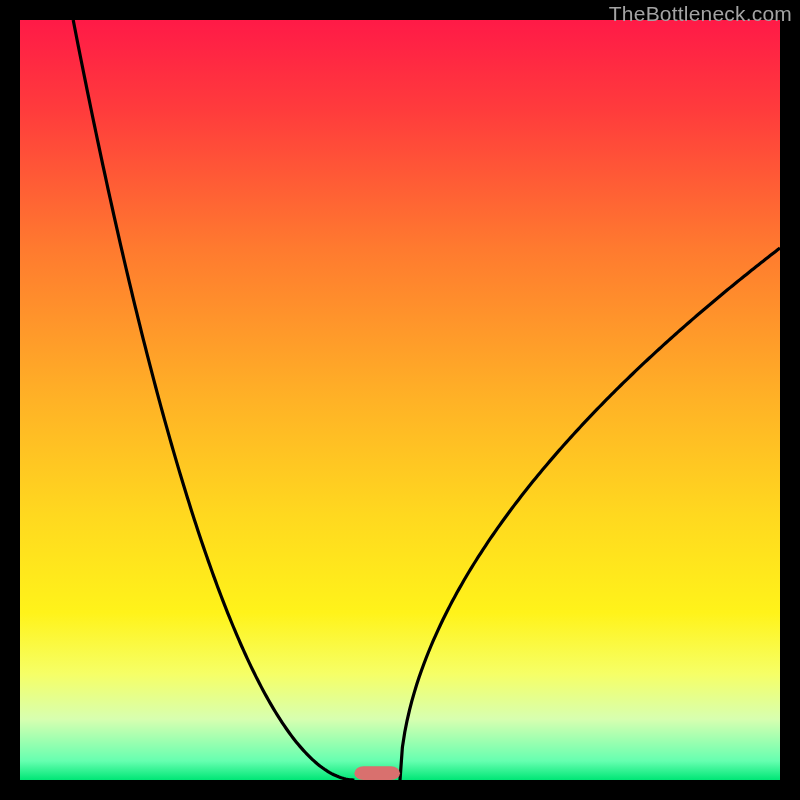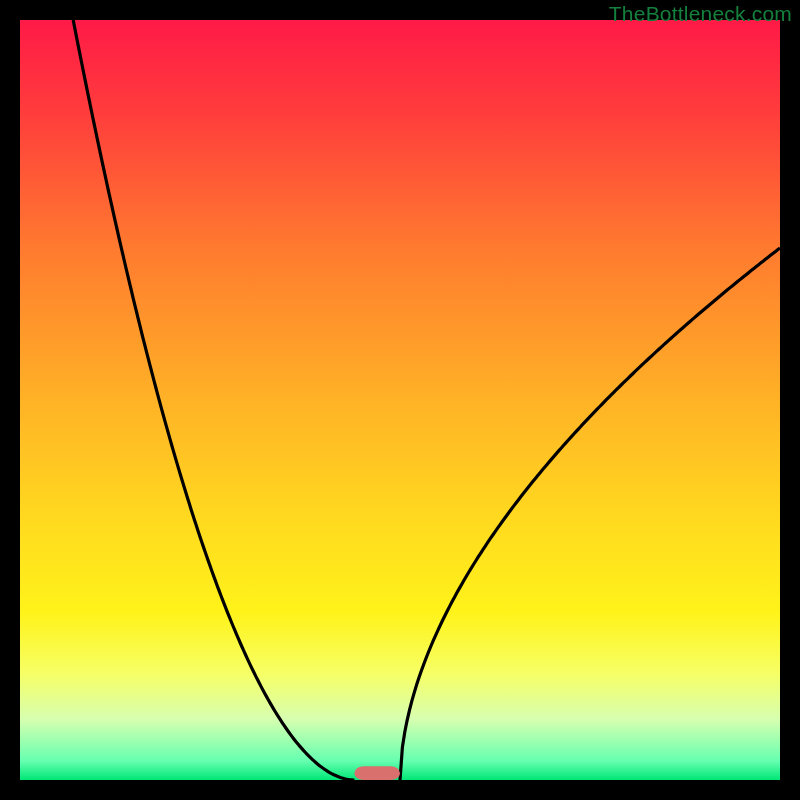--- a/index.html
+++ b/index.html
@@ -23,21 +23,21 @@
     position: absolute;
     left: 0;
     top: 0;
     width: 760px;
     height: 760px;
   }
   .watermark {
     position: absolute;
     top: 2px;
     right: 8px;
-    color: #15803d;
+    color: #a3a3a3;
     font-size: 21px;
     font-weight: 500;
     letter-spacing: 0.2px;
   }
 </style>
 </head>
 <body>
 
 <div class="frame">
   <svg class="plot" viewBox="0 0 760 760" preserveAspectRatio="none">

